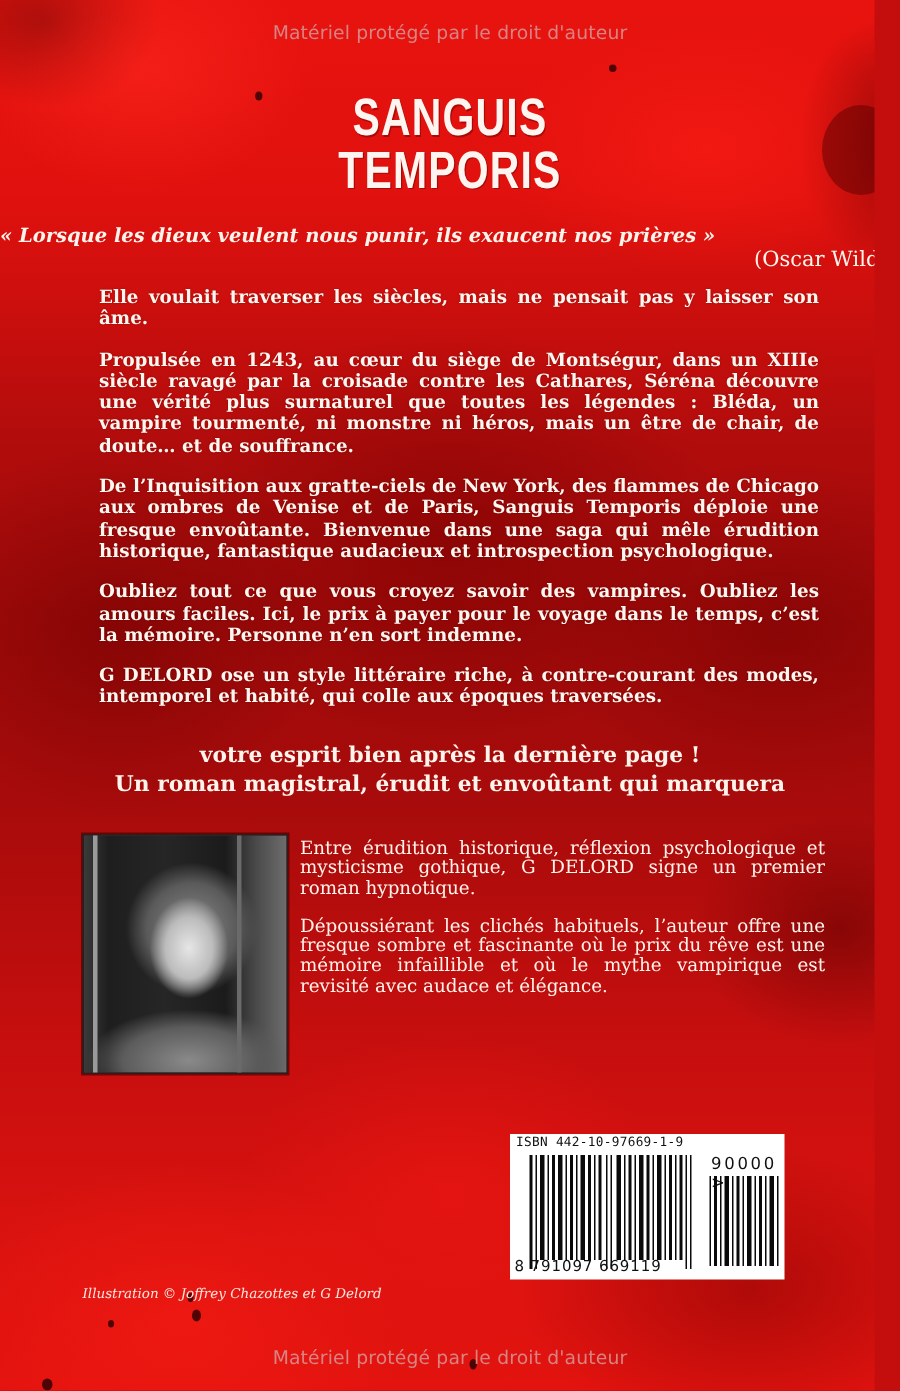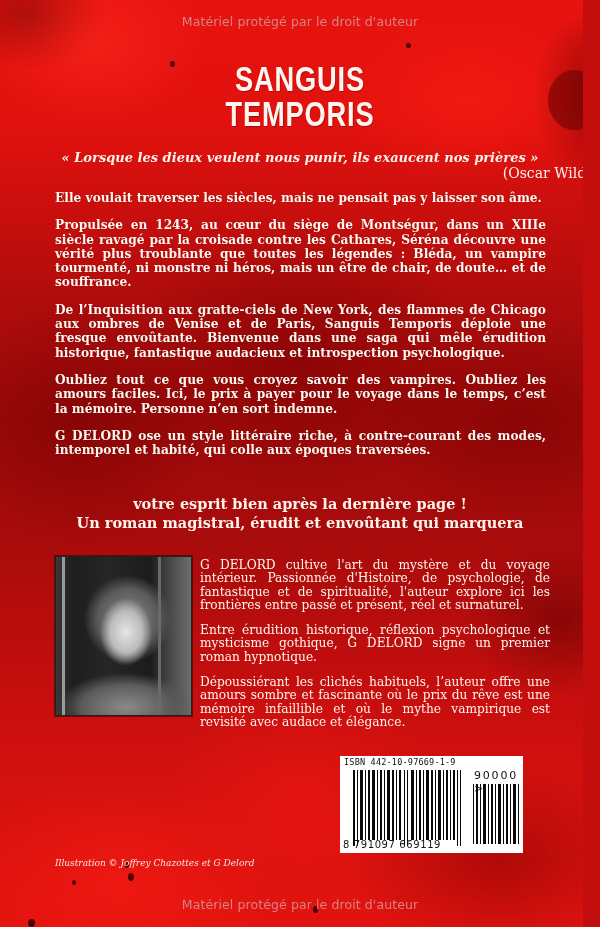--- a/index.html
+++ b/index.html
@@ -35,33 +35,33 @@
   .title {
     position:absolute; left:0; width:600px; text-align:center;
     font-family:"Liberation Sans", "DejaVu Sans", sans-serif;
     font-weight:bold; color:#fff5f0; line-height:1;
     transform:scaleX(0.78); transform-origin:300px 0;
     text-shadow: 1px 1px 0 rgba(80,0,0,0.4);
   }
   .title-1 { top:61px; font-size:35px; letter-spacing:1px; }
   .title-2 { top:96px; font-size:35px; letter-spacing:1px; }
   .quote {
-    position:absolute; left:0; width:600px; top:150px; text-align:center;
+    position:absolute; left:0; width:600px; top:150px; 
     font-style:italic; font-weight:bold; color:#fff4ec; font-size:13px;
   }
   .quote-author {
     position:absolute; left:0; width:600px; top:165px; text-align:right;
     color:#fff4ec; font-size:14px; padding-left:80px; box-sizing:border-box;
   }
   .body-text {
     position:absolute; left:55px; width:491px;
     color:#fff6ef; font-weight:bold; font-size:12.2px; line-height:14.3px;
     text-align:justify; text-shadow:0 0 1px rgba(60,0,0,0.5);
   }
-  .body-text p { margin:0 0 13px 0; }
+  .body-text p { margin:0 0 13px 11px; }
   .tagline {
     position:absolute; left:60px; width:480px; top:494px; text-align:center;
     color:#fff4ec; font-weight:bold; font-size:14.5px; line-height:19px;
   }
   .photo {
     position:absolute; left:55px; top:556px; width:135px; height:158px;
     background:
       radial-gradient(ellipse 35px 45px at 70px 75px, #e6e6e6 0%, #bcbcbc 45%, transparent 75%),
       radial-gradient(ellipse 55px 55px at 72px 62px, #8b8b8b 0%, #5a5a5a 55%, transparent 80%),
       radial-gradient(ellipse 80px 40px at 70px 150px, #8a8a8a 0%, #5c5c5c 55%, transparent 85%),
@@ -119,40 +119,39 @@
   <div class="watermark wm-top">Matériel protégé par le droit d'auteur</div>
 
   <div class="title title-1">SANGUIS</div>
   <div class="title title-2">TEMPORIS</div>
 
   <div class="quote">« Lorsque les dieux veulent nous punir, ils exaucent nos prières »</div>
   <div class="quote-author">(Oscar Wilde)</div>
 
   <div class="body-text" style="top:191px;">
     <p>Elle voulait traverser les siècles, mais ne pensait pas y laisser son âme.</p>
-    <p>Propulsée en 1243, au cœur du siège de Montségur, dans un XIIIe siècle ravagé par la croisade contre les Cathares, Séréna découvre une vérité plus troublante que toutes les légendes : Bléda, un vampire tourmenté, ni monstre ni héros, mais un être de chair, de doute… et de souffrance.</p>
+    <p>Propulsée en 1243, au cœur du siège de Montségur, dans un XIIIe siècle ravagé par la croisade contre les Cathares, Séréna découvre une vérité plus surnaturel que toutes les légendes : Bléda, un vampire tourmenté, ni monstre ni héros, mais un être de chair, de doute… et de souffrance.</p>
     <p>De l’Inquisition aux gratte-ciels de New York, des flammes de Chicago aux ombres de Venise et de Paris, Sanguis Temporis déploie une fresque envoûtante. Bienvenue dans une saga qui mêle érudition historique, fantastique audacieux et introspection psychologique.</p>
     <p>Oubliez tout ce que vous croyez savoir des vampires. Oubliez les amours faciles. Ici, le prix à payer pour le voyage dans le temps, c’est la mémoire. Personne n’en sort indemne.</p>
     <p>G DELORD ose un style littéraire riche, à contre-courant des modes, intemporel et habité, qui colle aux époques traversées.</p>
   </div>
 
   <div class="tagline">
     <div>votre esprit bien après la dernière page !</div>
     <div>Un roman magistral, érudit et envoûtant qui marquera</div>
   </div>
 
   <div class="photo" title="author-portrait">
     <div class="frame-line" style="left:6px;"></div>
     <div class="frame-line" style="left:102px;background:#6a6a6a;"></div>
   </div>
 
   <div class="author-text" style="top:559px;">
-    <p>G DELORD cultive l'art du mystère et du voyage intérieur. Passionnée d'Histoire, de psychologie, de fantastique et de spiritualité, l'auteur explore ici les frontières entre passé et présent, réel et surnaturel.</p>
     <p>Entre érudition historique, réflexion psychologique et mysticisme gothique, G DELORD signe un premier roman hypnotique.</p>
-    <p>Dépoussiérant les clichés habituels, l’auteur offre une amours sombre et fascinante où le prix du rêve est une mémoire infaillible et où le mythe vampirique est revisité avec audace et élégance.</p>
+    <p>Dépoussiérant les clichés habituels, l’auteur offre une fresque sombre et fascinante où le prix du rêve est une mémoire infaillible et où le mythe vampirique est revisité avec audace et élégance.</p>
   </div>
 
   <div class="credit">Illustration © Joffrey Chazottes et G Delord</div>
 
   <div class="barcode">
     <div class="isbn">ISBN 442-10-97669-1-9</div>
     <div class="bars-main">
       <div class="bar" style="left:0px;width:2px;bottom:-6px;"></div>
       <div class="bar" style="left:4px;width:1px;bottom:-6px;"></div>
       <div class="bar" style="left:7px;width:3px;"></div>

